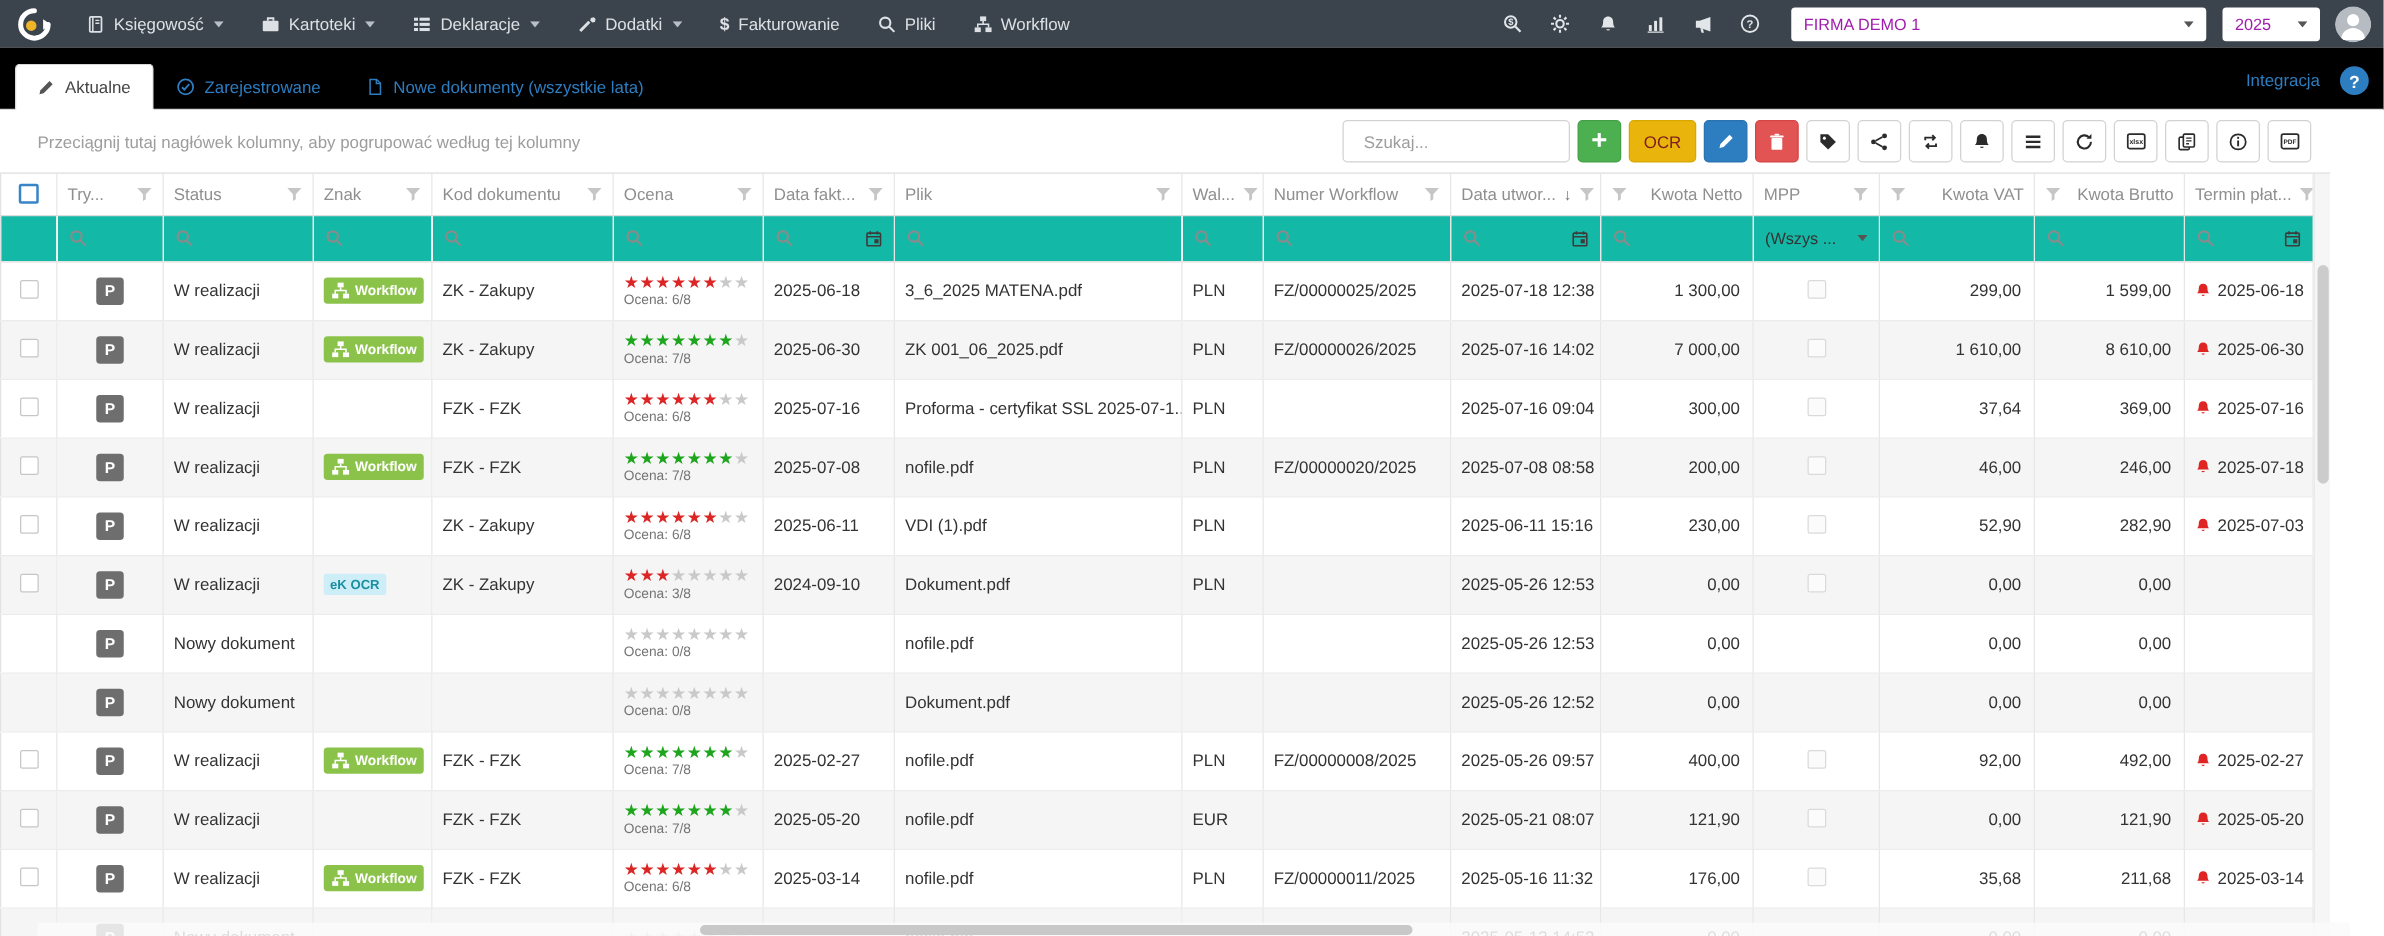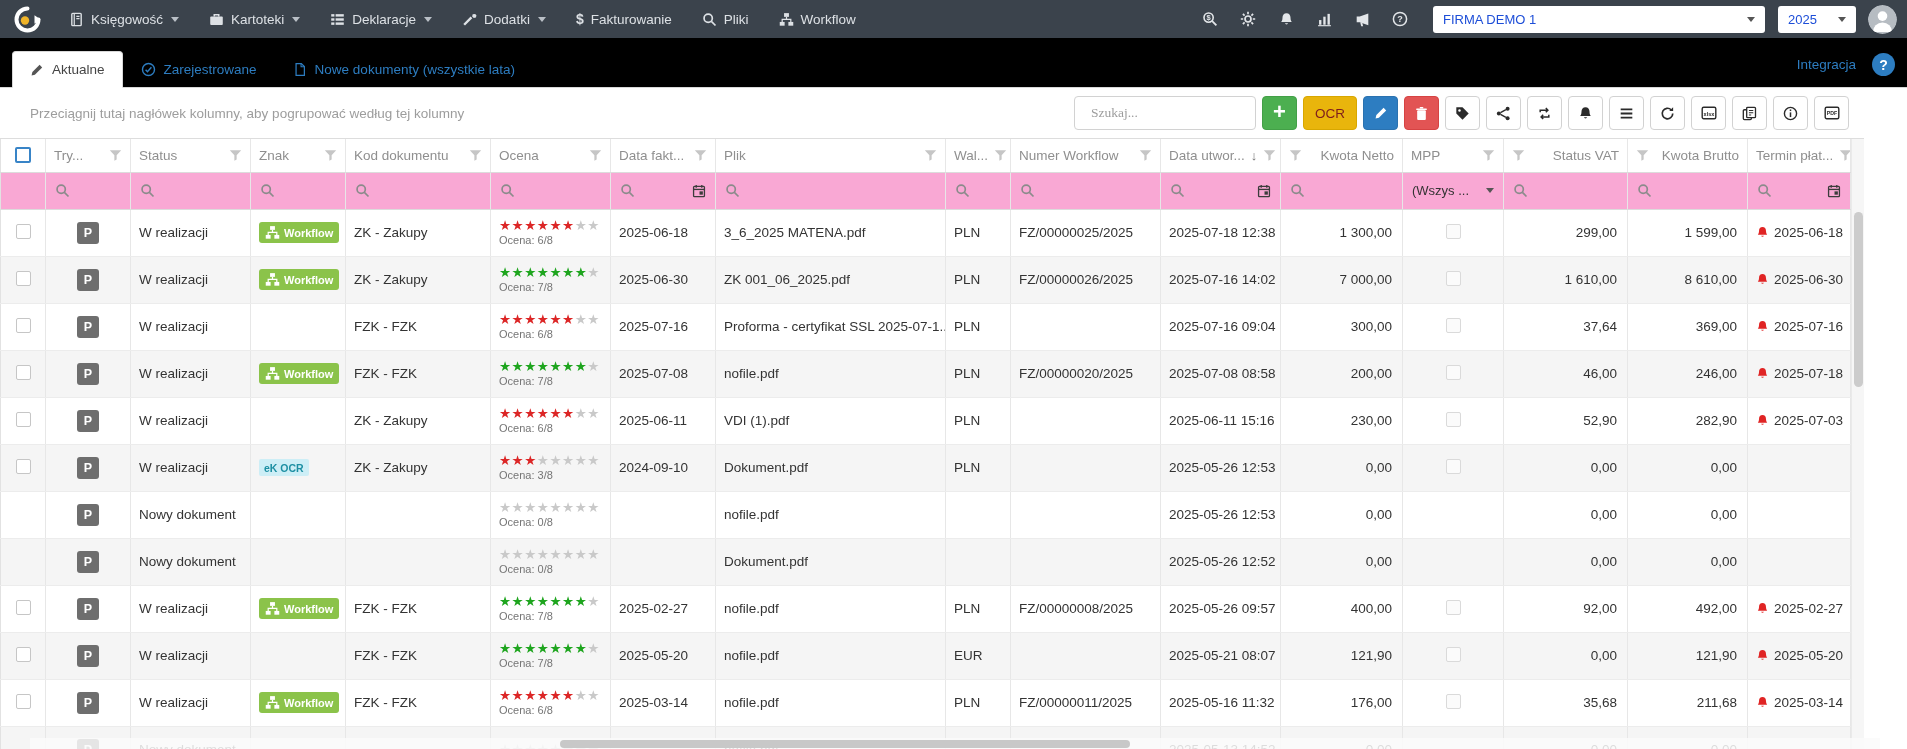--- a/index.html
+++ b/index.html
@@ -8,21 +8,21 @@
   .ic{display:inline-flex;align-items:center;justify-content:center;line-height:0;flex:none}
   .ic svg{display:block}
 
   
   .navbar{height:38px;background:#3b434c;display:flex;align-items:center;color:#dde1e5;padding:0 10px}
   .logo{width:34px;height:38px;display:flex;align-items:center;justify-content:center;margin-right:10px}
   .nav-item{display:flex;align-items:center;gap:7px;padding:0 15px;height:38px;cursor:pointer;white-space:nowrap;color:#dde1e5}
   .nav-item .caret{margin-left:1px;color:#b9bfc6}
   .nav-right{margin-left:auto;display:flex;align-items:center}
   .nav-iconbtn{width:38px;height:38px;display:flex;align-items:center;justify-content:center;cursor:pointer;color:#e3e6e9}
-  .nav-select{background:#fff;color:#1d4ed8;border-radius:3px;height:27px;display:flex;align-items:center;
+  .nav-select{background:#fff;color:#a21caf;border-radius:3px;height:27px;display:flex;align-items:center;
     padding:0 10px;justify-content:space-between;cursor:pointer;font-size:13px}
   .nav-select .caret{color:#555}
   .company{width:332px;margin-left:14px}
   .year{width:78px;margin-left:13px}
   .avatar{width:29px;height:29px;border-radius:50%;margin-left:12px;overflow:hidden;cursor:pointer}
 
   
   .tabbar{height:50px;border-bottom:1px solid #d8d8d8;display:flex;align-items:flex-end;padding:0 12px;background:#000000}
   .tab{height:37px;display:flex;align-items:center;gap:8px;padding:0 17px;color:#2d7dc1;cursor:pointer;
     border:1px solid transparent;margin-bottom:-1px;white-space:nowrap}
@@ -32,21 +32,21 @@
   .link-integration{display:flex;align-items:center;gap:6px;color:#2d7dc1;cursor:pointer}
   .help-circle{width:23px;height:23px;border-radius:50%;background:#2d7dc1;color:#fff;display:flex;
     align-items:center;justify-content:center;font-weight:bold;font-size:14px;cursor:pointer}
 
   
   .toolbar{height:50px;display:flex;align-items:center;padding:0 12px}
   .group-hint{color:#9d9d9d;margin-left:18px}
   .tb-controls{margin-left:auto;display:flex;align-items:center;gap:6px;margin-right:46px}
   .search-box{width:182px;height:34px;border:1px solid #d2d2d2;border-radius:4px;display:flex;align-items:center;
     padding:0 9px;gap:7px;color:#8a8a8a;background:#fff}
-  .search-box input{border:none;outline:none;width:100%;font-family:Liberation Serif, serif;font-size:13.5px;color:#a21caf}
+  .search-box input{border:none;outline:none;width:100%;font-family:Liberation Sans, sans-serif;font-size:13.5px;color:#a21caf}
   .search-box input::placeholder{color:#9d9d9d}
   .records-select{width:175px;height:34px;border:1px solid #d2d2d2;border-radius:4px;display:flex;align-items:center;
     justify-content:space-between;padding:0 10px;background:#fff;cursor:pointer;color:#333}
   .records-select .caret{color:#555}
   .tbtn{height:34px;min-width:35px;border-radius:4px;border:1px solid #d2d2d2;background:#fff;display:flex;
     align-items:center;justify-content:center;color:#2b2b2b;cursor:pointer;padding:0 6px}
   .tbtn.green{background:#4caf50;border-color:#43a047;color:#fff;font-size:22px;font-weight:bold;line-height:0}
   .tbtn.yellow{background:#e9b50c;border-color:#d8a700;color:#7f1d1d;width:54px;font-size:13.5px}
   .tbtn.blue{background:#2d7dc1;border-color:#2a72b0;color:#fff}
   .tbtn.red{background:#e25454;border-color:#d64343;color:#fff}
@@ -55,21 +55,21 @@
   .grid{position:relative;width:1864px;height:611px;overflow:hidden;border-top:1px solid #ddd}
   table{table-layout:fixed;border-collapse:collapse;width:1850px;background:#fff}
   th,td{border-right:1px solid #e7e7e7;overflow:hidden;white-space:nowrap;font-weight:normal}
   table{border-left:1px solid #e2e2e2}
   thead th{height:33px;color:#8f8f8f;text-align:left;padding:0 8px;border-bottom:1px solid #dcdcdc;cursor:pointer;background:#fff}
   .th-inner{display:flex;align-items:center;gap:6px;width:100%}
   .th-inner .funnel{color:#c6c6c6;margin-left:auto}
   .th-inner.num{}
   .th-inner.num .funnel{margin-left:0;margin-right:auto}
   .sort-arrow{color:#737373;font-size:13px}
-  tr.filterrow td{height:37px;border-bottom:1px solid #dcdcdc;padding:0 9px;background:#f9a8d4}
+  tr.filterrow td{height:37px;border-bottom:1px solid #dcdcdc;padding:0 9px;background:#14b8a6}
   .filter-inner{display:flex;align-items:center;gap:6px;color:#8b8b8b}
   .filter-inner .cal{margin-left:auto;color:#3c3c3c}
   .mpp-filter{display:flex;align-items:center;justify-content:space-between;color:#333;font-size:13px;cursor:pointer}
   .mpp-filter .caret{color:#555}
   tbody tr{height:47px}
   tbody tr.even td{background:#f5f5f5}
   tbody td{border-bottom:1px solid #ececec;padding:0 8px;vertical-align:middle;color:#333;background:#fff}
   td.num{text-align:right;padding-right:10px}
   td.c-center{text-align:center}
   .cb{width:15px;height:15px;border:1px solid #c6c6c6;border-radius:2px;background:#fff;display:inline-block;cursor:pointer}
@@ -580,21 +580,21 @@
               </span>
             </span>
           </th>
           <th>
             <span class="th-inner num">
               <span class="funnel ic">
                 <svg width="13" height="13" viewBox="0 0 16 16">
                   <path d="M1 1.6h14l-5.6 6.2v5l-2.8 1.6V7.8z" fill="currentColor"></path>
                 </svg>
               </span>
-              <span>Status VAT</span>
+              <span>Kwota VAT</span>
             </span>
           </th>
           <th>
             <span class="th-inner num">
               <span class="funnel ic">
                 <svg width="13" height="13" viewBox="0 0 16 16">
                   <path d="M1 1.6h14l-5.6 6.2v5l-2.8 1.6V7.8z" fill="currentColor"></path>
                 </svg>
               </span>
               <span>Kwota Brutto</span>

